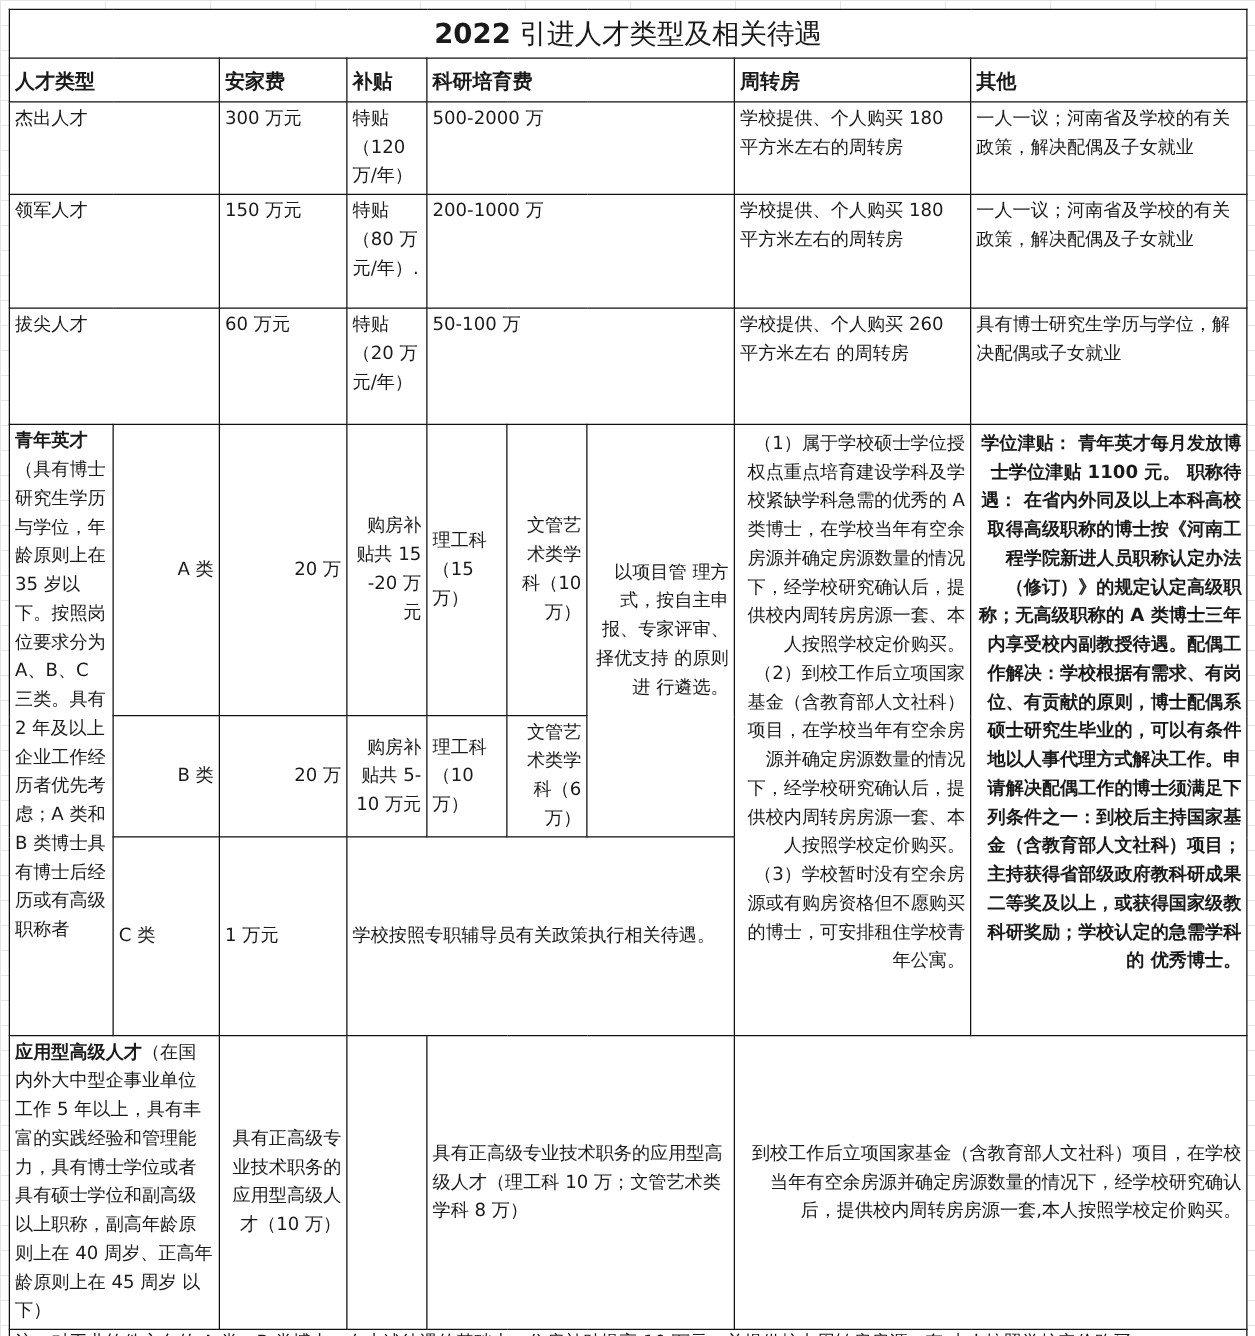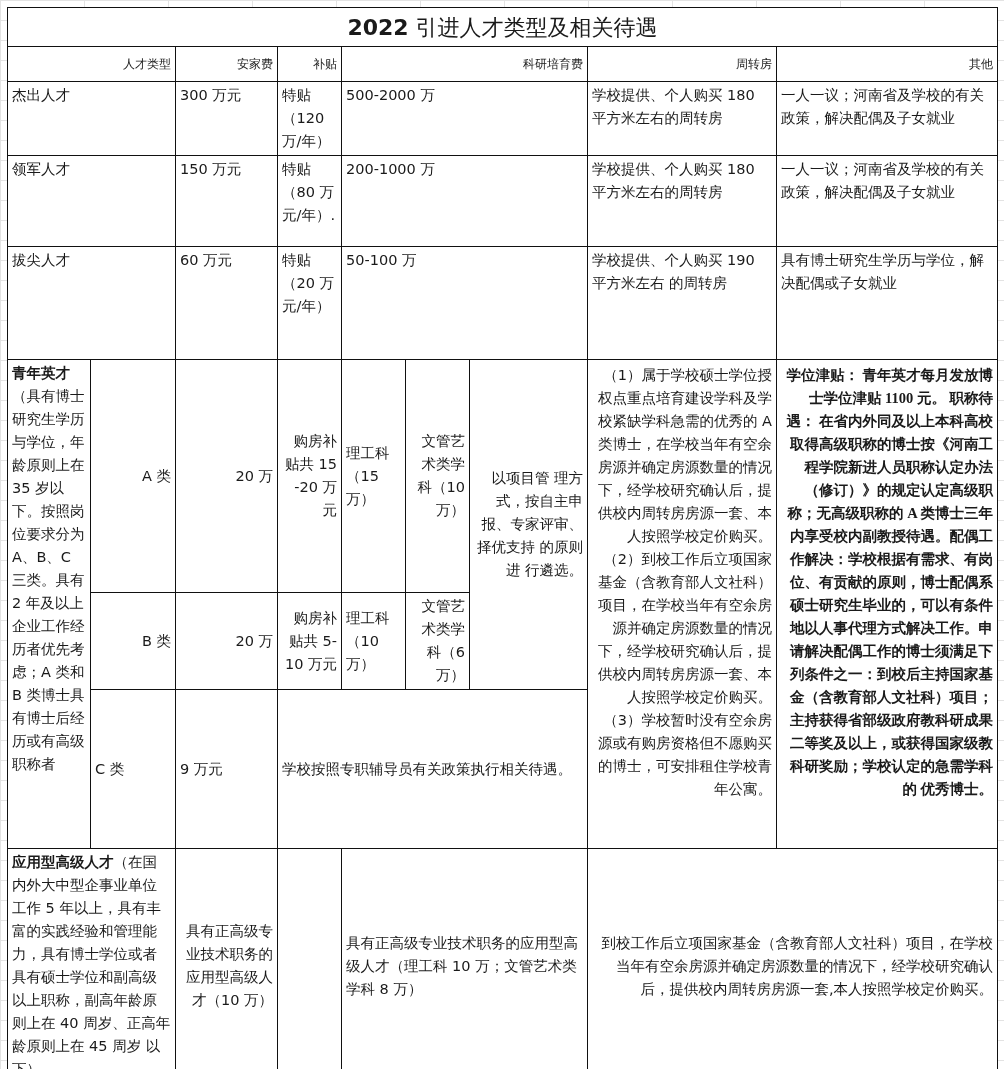--- a/index.html
+++ b/index.html
@@ -9,24 +9,24 @@
       background-image:
         linear-gradient(to right, #e3e3e3 1px, transparent 1px),
         linear-gradient(to bottom, #e3e3e3 1px, transparent 1px);
       background-size: 84px 1069px, 1004px 20px; }
     table { position: absolute; left: 7px; top: 7px; border-collapse: collapse;
             table-layout: fixed; background: #fff; width: 990px; }
     td { border: 1.5px solid #111; vertical-align: top; font-size: 14.5px; line-height: 23px;
          padding: 2px 4px; word-break: break-all; overflow: hidden; margin-left: 32px; }
     .title { height: 38px; text-align: center; font-size: 22px; vertical-align: middle; padding: 0; }
     .title b { font-weight: bold; }
-    .hdr { height: 30px; text-align: right; font-weight: normal; vertical-align: middle; font-size: 12px; }
+    .hdr { height: 30px; text-align: left; font-weight: bold; vertical-align: middle; font-size: 16px; }
     .c { text-align: right; }
     .m { vertical-align: middle; }
-    .bold { font-weight: bold; font-family: Liberation Serif, serif; }
+    .bold { font-weight: bold; }
     .note { font-size: 14.5px; line-height: 18px; padding: 1px 4px; white-space: nowrap; }
   </style>
 </head>
 <body>
 
 <div class="gridbg"></div>
 
 <table>
   <colgroup>
     <col style="width:83px">
@@ -67,26 +67,26 @@
 
   <tr style="height:91px">
     <td colspan="2">领军人才</td>
     <td>150 万元</td>
     <td>特贴 （80 万元/年）.</td>
     <td colspan="3">200-1000 万</td>
     <td>学校提供、个人购买 180 平方米左右的周转房</td>
     <td>一人一议；河南省及学校的有关政策，解决配偶及子女就业</td>
   </tr>
 
-  <tr style="height:113px">
+  <tr style="height:93px">
     <td colspan="2">拔尖人才</td>
     <td>60 万元</td>
     <td>特贴 （20 万元/年）</td>
     <td colspan="3">50-100 万</td>
-    <td>学校提供、个人购买 190 平方米左右  的周转房</td>
+    <td>学校提供、个人购买 260 平方米左右  的周转房</td>
     <td>具有博士研究生学历与学位，解决配偶或子女就业</td>
   </tr>
 
   <tr style="height:233px">
     <td rowspan="3">
       <span class="bold">青年英才</span><span>（具有博士研究生学历与学位，年龄原则上在 35 岁以下。按照岗位要求分为 A、B、C 三类。具有 2 年及以上企业工作经历者优先考虑；A 类和 B 类博士具有博士后经历或有高级职称者</span>
     </td>
     <td class="c m">A 类</td>
     <td class="c m">20 万</td>
     <td class="c m">购房补贴共 15-20 万元</td>
@@ -100,21 +100,21 @@
   <tr style="height:92px">
     <td class="c m">B 类</td>
     <td class="c m">20 万</td>
     <td class="c m">购房补贴共 5-10 万元</td>
     <td class="m">理工科 （10 万）</td>
     <td class="m c">文管艺术类学科（6 万）</td>
   </tr>
 
   <tr style="height:159px">
     <td class="m">C 类</td>
-    <td class="m">9 万元</td>
+    <td class="m">1 万元</td>
     <td colspan="4" class="m">学校按照专职辅导员有关政策执行相关待遇。</td>
   </tr>
 
   <tr style="height:225px">
     <td colspan="2">
       <span class="bold">应用型高级人才</span><span>（在国内外大中型企事业单位工作 5 年以上，具有丰富的实践经验和管理能力，具有博士学位或者具有硕士学位和副高级以上职称，副高年龄原则上在 40 周岁、正高年龄原则上在 45 周岁 以下）</span>
     </td>
     <td class="c m">具有正高级专业技术职务的应用型高级人才（10 万）</td>
     <td></td>
     <td colspan="3" class="m">具有正高级专业技术职务的应用型高级人才（理工科 10 万；文管艺术类学科 8 万）</td>

